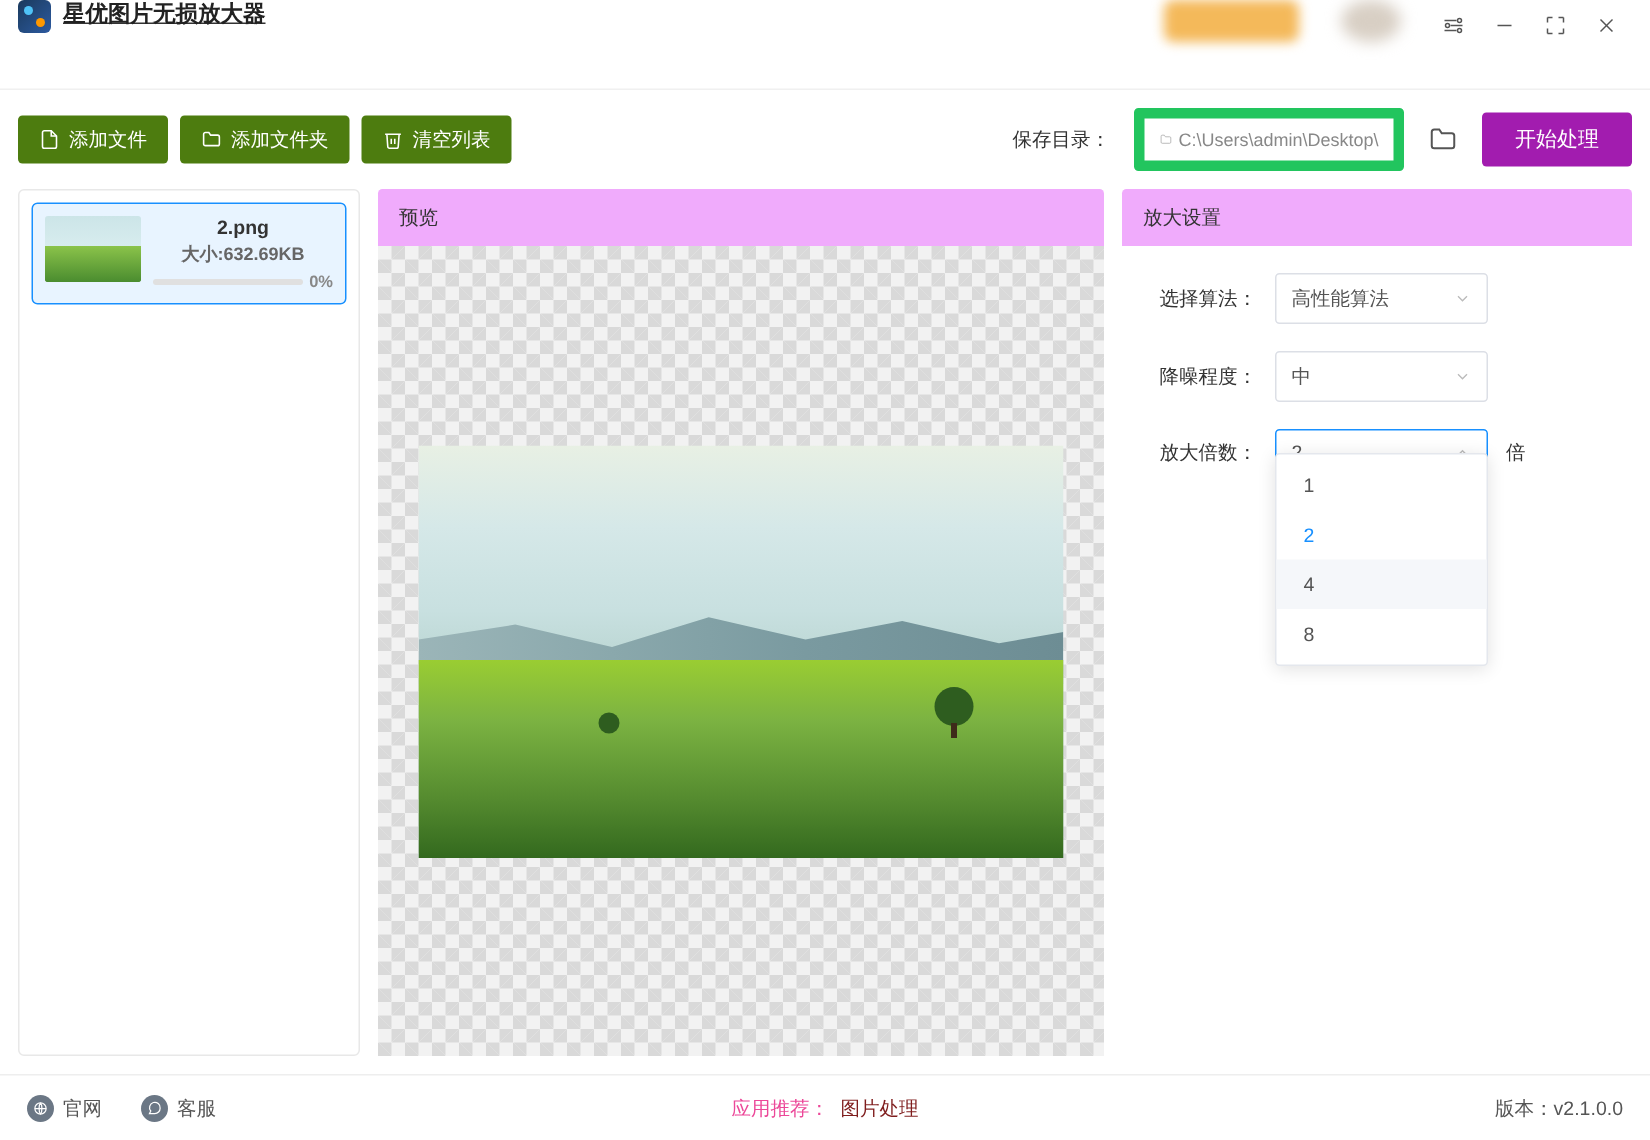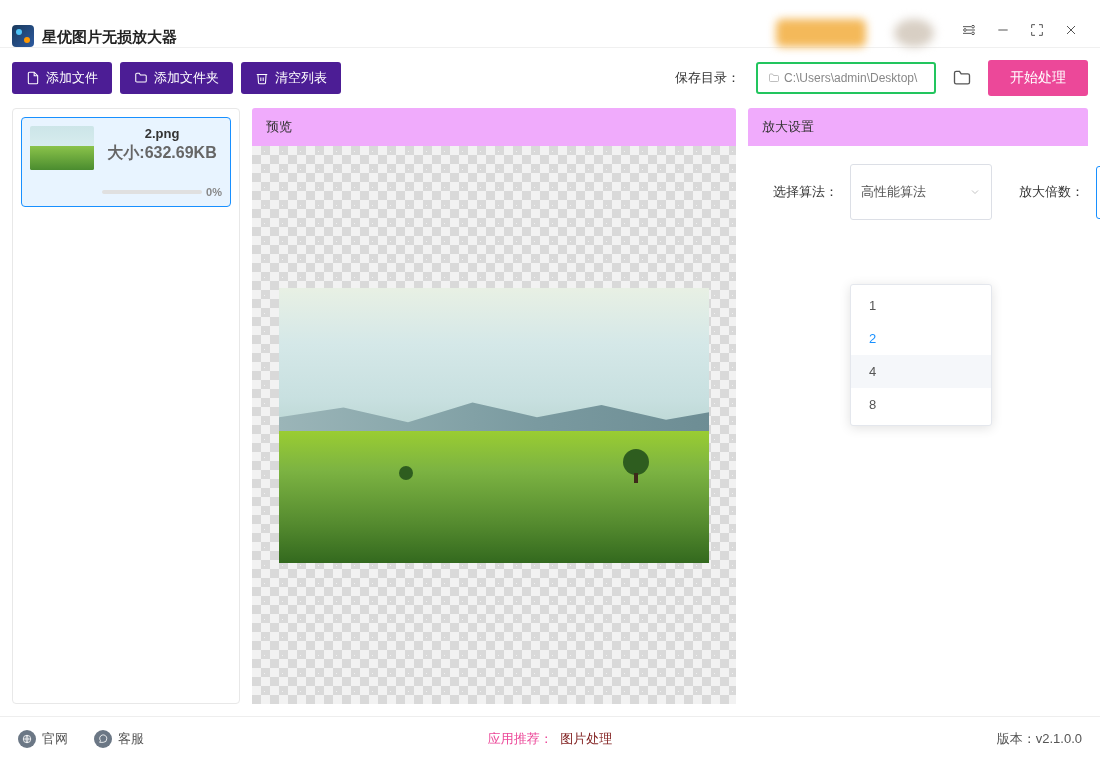--- a/index.html
+++ b/index.html
@@ -1,51 +1,51 @@
 <!DOCTYPE html>
 <html><head>
 <meta charset="utf-8">
 <style>
 * { margin: 0; padding: 0; box-sizing: border-box; }
 body { font-family: "Microsoft YaHei", Arial, sans-serif; font-size: 13px; color: #333; background: #fff; width: 1100px; height: 760px; overflow: hidden; display: flex; flex-direction: column; }
 
 
-.titlebar { display: flex; align-items: flex-end; height: 48px; padding: 0 12px; border-bottom: 1px solid #f0f0f0; }
+.titlebar { display: flex; align-items: flex-start; height: 60px; padding: 0 12px; border-bottom: 1px solid #f0f0f0; text-decoration: underline; }
 .titlebar .logo { width: 22px; height: 22px; background: linear-gradient(135deg,#1a3a5c,#2d5aa0); border-radius: 4px; margin-right: 8px; position: relative; }
 .titlebar .logo::after { content:""; position:absolute; width:6px; height:6px; background:#4fc3f7; border-radius:50%; top:4px; left:4px; }
 .titlebar .logo::before { content:""; position:absolute; width:6px; height:6px; background:#ff9800; border-radius:50%; bottom:4px; right:4px; }
 .titlebar .title { font-size: 15px; font-weight: 600; color: #222; }
 .titlebar .spacer { flex: 1; }
 .titlebar .blur1 { width: 90px; height: 28px; background: #f4b95a; border-radius: 6px; filter: blur(4px); margin-right: 28px; }
 .titlebar .blur2 { width: 40px; height: 28px; background: #d8cfc4; border-radius: 50%; filter: blur(5px); margin-right: 18px; }
 .titlebar .winbtn { width: 34px; height: 34px; display: flex; align-items: center; justify-content: center; color: #555; cursor: pointer; }
 .titlebar .winbtn svg { width: 16px; height: 16px; stroke: currentColor; stroke-width: 1.5; fill: none; }
 
 
 .toolbar { display: flex; align-items: center; padding: 12px; gap: 8px; }
 .btn { display: inline-flex; align-items: center; gap: 6px; padding: 7px 14px; border-radius: 3px; font-size: 13px; cursor: pointer; border: none; }
-.btn-blue { background: #4c1d95; color: #fff; }
-.btn-red { background: #ec4899; color: #fff; padding: 9px 22px; font-size: 14px; }
+.btn-blue { background: #4d7c0f; color: #fff; }
+.btn-red { background: #a21caf; color: #fff; padding: 9px 22px; font-size: 14px; }
 .btn svg { width: 14px; height: 14px; fill: none; stroke: currentColor; stroke-width: 1.8; }
 .toolbar .spacer { flex: 1; }
 .savedir-label { color: #333; margin-right: 8px; white-space: nowrap; }
-.savedir-input { border: 2px solid #22c55e; border-radius: 3px; padding: 7px 10px; width: 180px; color: #888; font-size: 12px; display: flex; align-items: center; gap: 4px; background: #fff; }
+.savedir-input { border: 7px solid #22c55e; border-radius: 3px; padding: 7px 10px; width: 180px; color: #888; font-size: 12px; display: flex; align-items: center; gap: 4px; background: #fff; }
 .savedir-input svg { width: 12px; height: 12px; stroke:#aaa; fill:none; stroke-width:1.5; }
 .folder-btn { width: 36px; height: 34px; display: flex; align-items: center; justify-content: center; cursor: pointer; }
 .folder-btn svg { width: 20px; height: 20px; stroke: #555; fill: none; stroke-width: 1.6; }
 
 
 .main { flex: 1; display: flex; gap: 12px; padding: 0 12px 12px 12px; min-height: 0; }
 .filelist { width: 228px; border: 1px solid #e8e8e8; border-radius: 4px; padding: 8px; background:#fff; }
 .fileitem { border: 1.5px solid #1890ff; border-radius: 4px; background: #e8f4ff; padding: 8px; display: flex; gap: 8px; align-items: flex-start; font-weight: bold; }
 .fileitem .thumb { width: 64px; height: 44px; border-radius: 2px; background: linear-gradient(to bottom, #cce5e8 0%, #d7ecee 45%, #6aa84f 55%, #4a8c2f 100%); position:relative; overflow:hidden; }
 .fileitem .thumb::after { content:""; position:absolute; bottom:0; left:0; right:0; height:55%; background: linear-gradient(to bottom,#8bc34a,#4a8c2f); }
 .fileitem .fileinfo { flex: 1; text-align: center; }
 .fileitem .filename { font-size: 13px; color: #333; margin-bottom: 2px; }
-.fileitem .filesize { font-size: 16px; color: #666; margin-bottom: 22px; }
+.fileitem .filesize { font-size: 12px; color: #666; margin-bottom: 4px; }
 .fileitem .progrow { display:flex; align-items:center; gap:4px; }
 .fileitem .progbar { flex:1; height:4px; background:#e0e0e0; border-radius:2px; }
 .fileitem .progtxt { font-size:11px; color:#888; }
 
 .preview { flex: 1; display: flex; flex-direction: column; min-width: 0; }
 .panel-header { background: #f0abfc; padding: 10px 14px; font-size: 13px; color: #333; border-radius: 3px 3px 0 0; }
 .preview-body { flex: 1; background-image:
   linear-gradient(45deg,#d9d9d9 25%,transparent 25%),
   linear-gradient(-45deg,#d9d9d9 25%,transparent 25%),
   linear-gradient(45deg,transparent 75%,#d9d9d9 75%),
@@ -57,24 +57,24 @@
 }
 .preview-img { width: 430px; height: 275px; position: relative; overflow: hidden; }
 .preview-img .sky { position:absolute; inset:0; background: linear-gradient(to bottom, #e8f0e4 0%, #d5e8e8 20%, #c8e0e0 40%, #b8d4d0 55%); }
 .preview-img .mtn { position:absolute; bottom:42%; left:0; right:0; height:18%; background: linear-gradient(to right, #9bb5b8 0%, #8aa8ac 30%, #7a9aa0 60%, #6d8d94 100%); clip-path: polygon(0 100%, 0 40%, 15% 20%, 30% 50%, 45% 10%, 60% 40%, 75% 15%, 90% 45%, 100% 30%, 100% 100%); }
 .preview-img .grass { position:absolute; bottom:0; left:0; right:0; height:48%; background: linear-gradient(to bottom, #9acd32 0%, #7cb342 30%, #558b2f 70%, #33691e 100%); }
 .preview-img .tree1 { position:absolute; bottom:32%; right:14%; width:26px; height:26px; background:#2e5d1f; border-radius:50%; }
 .preview-img .tree1::after { content:""; position:absolute; bottom:-8px; left:11px; width:4px; height:10px; background:#3e2a1a; }
 .preview-img .tree2 { position:absolute; bottom:30%; left:28%; width:14px; height:14px; background:#2e5d1f; border-radius:50%; }
 
 .settings { width: 340px; display: flex; flex-direction: column; }
-.settings-body { padding: 18px 16px; display: flex; flex-direction: row; gap: 18px; position: relative; }
+.settings-body { padding: 18px 16px; display: flex; flex-direction: column; gap: 18px; position: relative; }
 .setting-row { display: flex; align-items: center; gap: 12px; }
 .setting-label { width: 74px; text-align: right; color: #333; font-size: 13px; }
-.select { flex: 0 0 142px; border: 1px solid #dcdfe6; border-radius: 3px; padding: 18px 10px; display: flex; align-items: center; justify-content: space-between; background: #fff; cursor: pointer; font-size: 13px; color: #555; }
+.select { flex: 0 0 142px; border: 1px solid #dcdfe6; border-radius: 3px; padding: 7px 10px; display: flex; align-items: center; justify-content: space-between; background: #fff; cursor: pointer; font-size: 13px; color: #555; }
 .select.active { border-color:#1890ff; }
 .select svg { width: 12px; height: 12px; stroke: #bbb; fill: none; stroke-width: 1.8; }
 .setting-suffix { color:#333; font-size:13px; }
 
 .dropdown { position: absolute; top: 138px; left: 102px; width: 142px; background:#fff; border:1px solid #e4e7ed; border-radius:3px; box-shadow: 0 2px 12px rgba(0,0,0,0.12); z-index: 10; padding: 4px 0; }
 .dropdown .opt { padding: 9px 18px; font-size: 13px; color:#555; cursor:pointer; }
 .dropdown .opt.selected { color:#1890ff; font-weight:500; }
 .dropdown .opt.hover { background:#f5f7fa; }
 
 
@@ -195,20 +195,29 @@
       <div class="setting-row">
         <div class="setting-label">选择算法：</div>
         <div class="select">
           <span>高性能算法</span>
           <svg viewBox="0 0 24 24">
               <polyline points="6 9 12 15 18 9"></polyline>
             </svg>
         </div>
       </div>
 
+      <div class="setting-row">
+        <div class="setting-label">降噪程度：</div>
+        <div class="select">
+          <span>中</span>
+          <svg viewBox="0 0 24 24">
+              <polyline points="6 9 12 15 18 9"></polyline>
+            </svg>
+        </div>
+      </div>
 
       <div class="setting-row">
         <div class="setting-label">放大倍数：</div>
         <div class="select active">
           <span>2</span>
           <svg viewBox="0 0 24 24">
               <polyline points="6 15 12 9 18 15"></polyline>
             </svg>
         </div>
         <span class="setting-suffix">倍</span>

